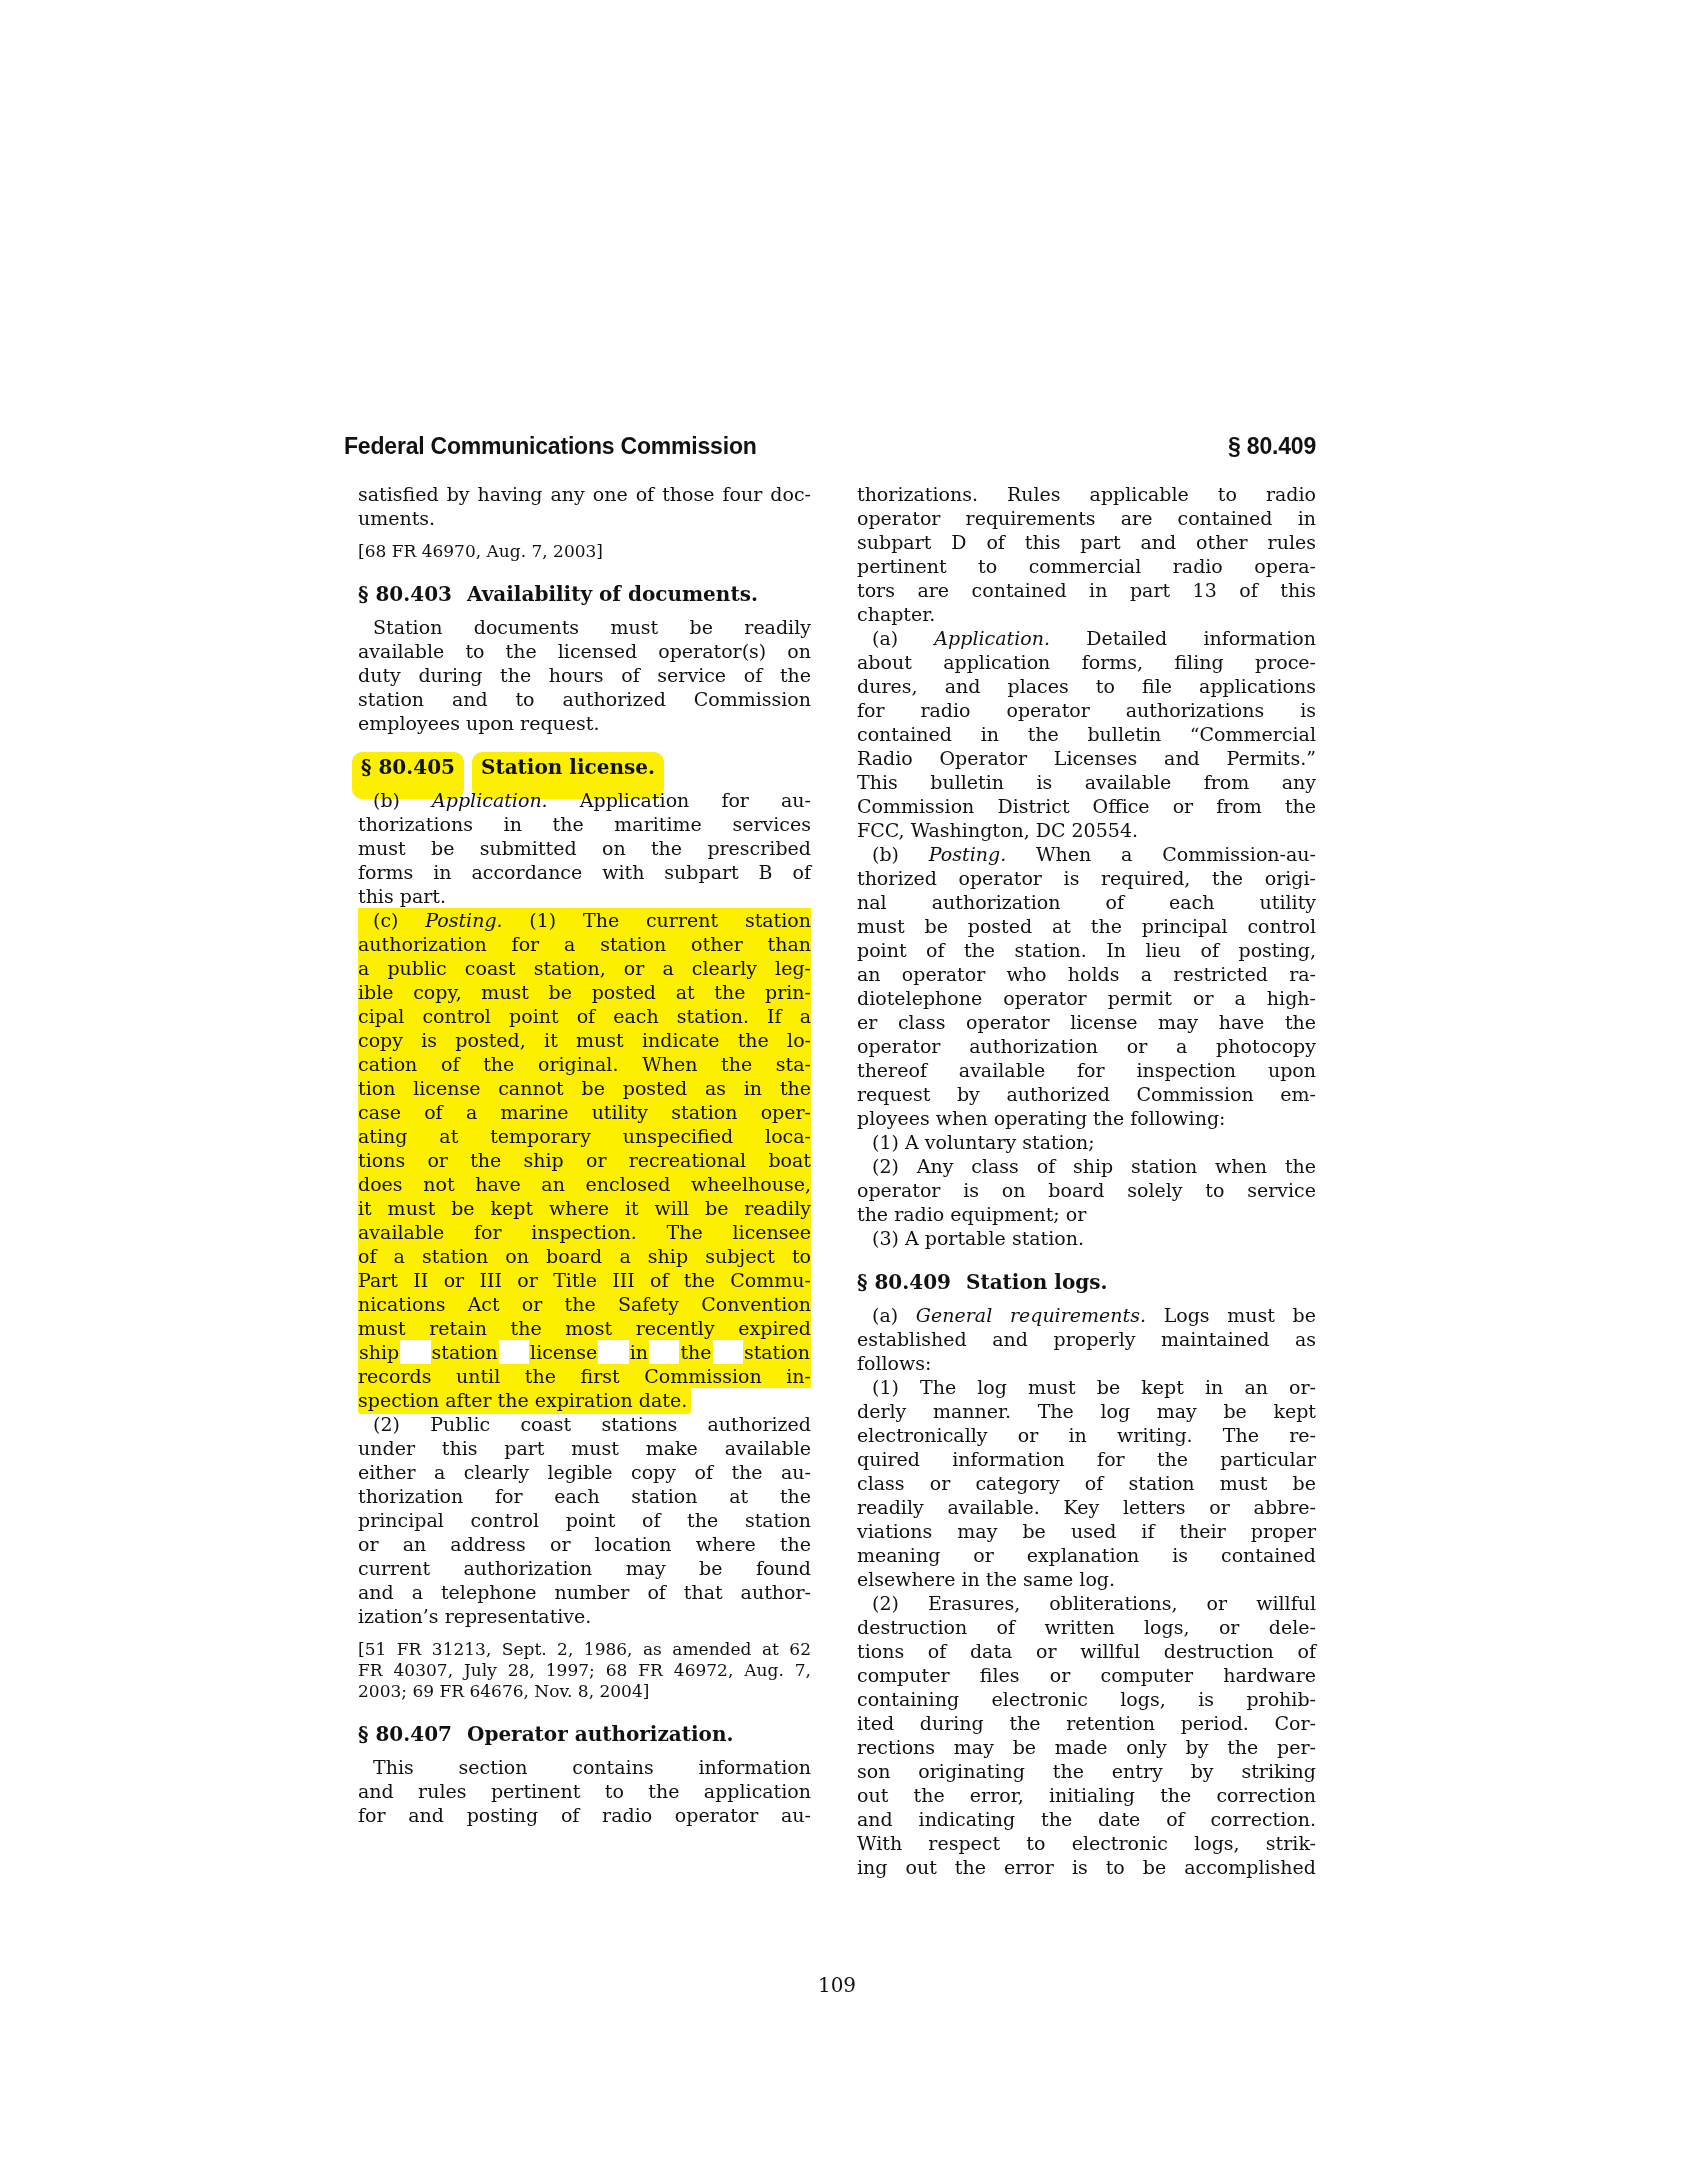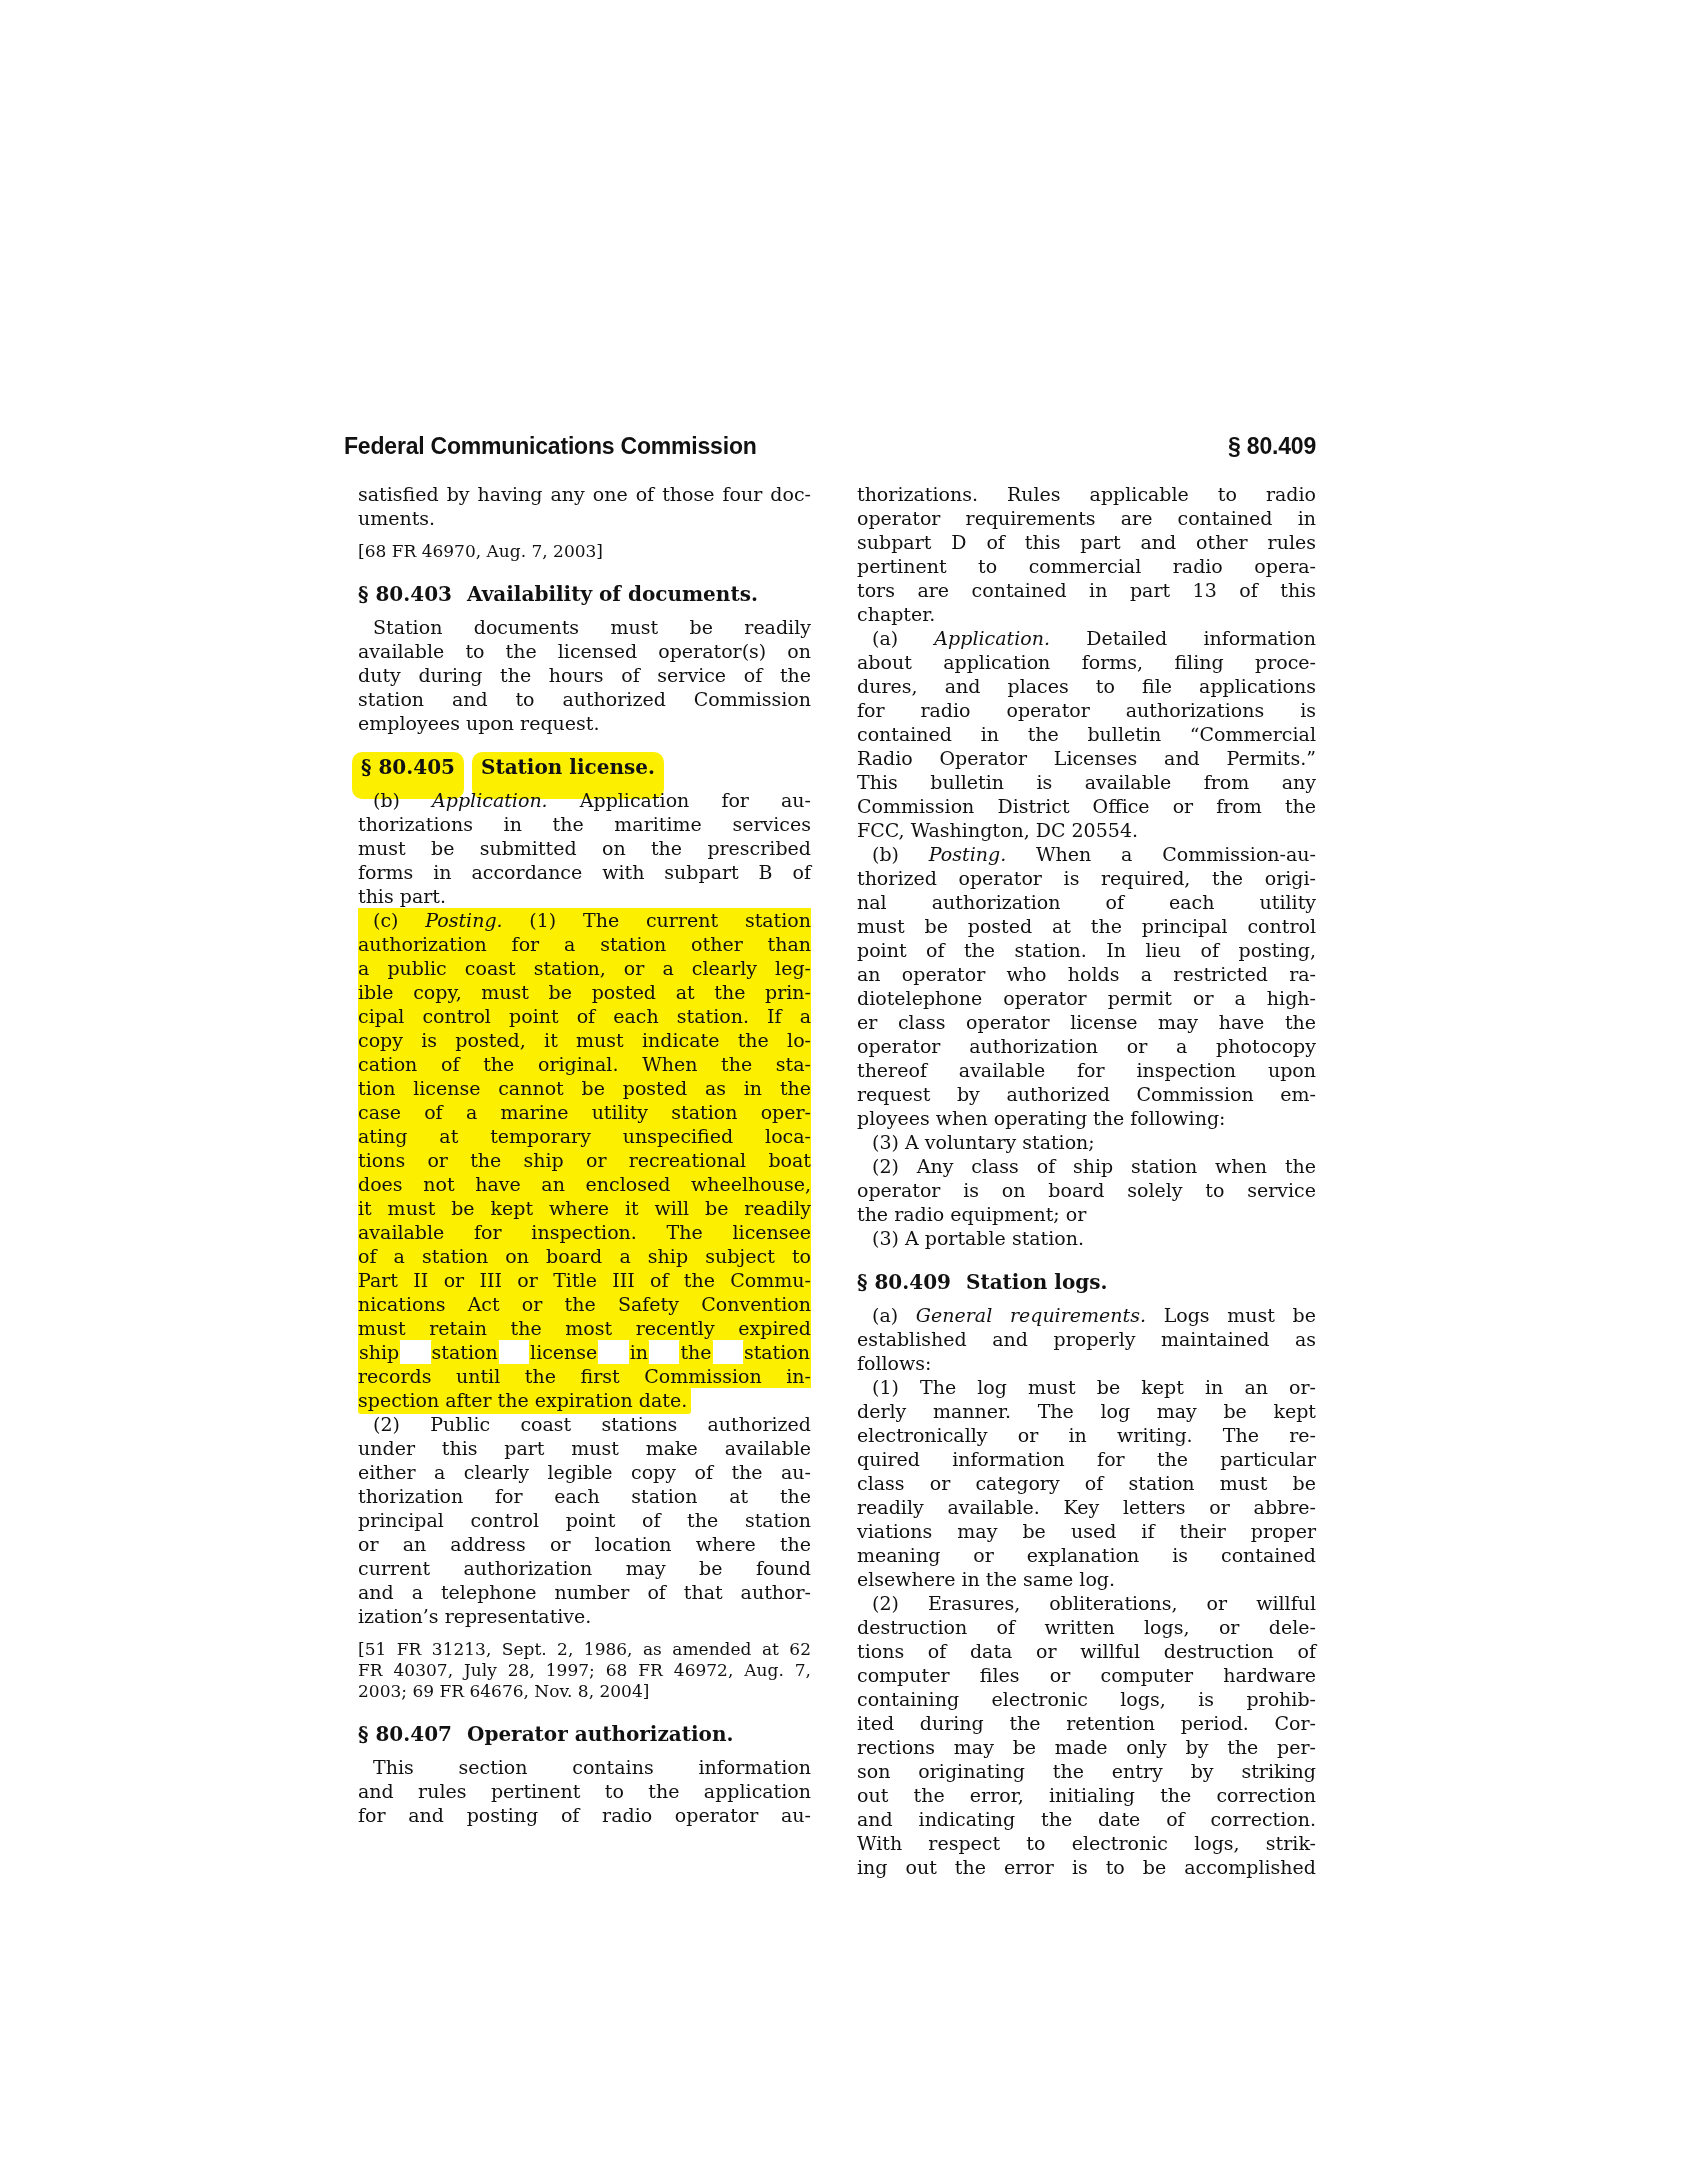--- a/index.html
+++ b/index.html
@@ -166,21 +166,21 @@
         <div class="line">point of the station. In lieu of posting,</div>
         <div class="line">an operator who holds a restricted ra-</div>
         <div class="line">diotelephone operator permit or a high-</div>
         <div class="line">er class operator license may have the</div>
         <div class="line">operator authorization or a photocopy</div>
         <div class="line">thereof available for inspection upon</div>
         <div class="line">request by authorized Commission em-</div>
         <div class="line last">ployees when operating the following:</div>
       </div>
       <div class="para">
-        <div class="line last indent">(3) A voluntary station;</div>
+        <div class="line last indent">(1) A voluntary station;</div>
       </div>
       <div class="para">
         <div class="line indent">(2) Any class of ship station when the</div>
         <div class="line">operator is on board solely to service</div>
         <div class="line last">the radio equipment; or</div>
       </div>
       <div class="para">
         <div class="line last indent">(3) A portable station.</div>
       </div>
       <div class="heading"><span class="num">§ 80.409</span><span class="title">Station logs.</span></div>
@@ -209,14 +209,15 @@
         <div class="line">ited during the retention period. Cor-</div>
         <div class="line">rections may be made only by the per-</div>
         <div class="line">son originating the entry by striking</div>
         <div class="line">out the error, initialing the correction</div>
         <div class="line">and indicating the date of correction.</div>
         <div class="line">With respect to electronic logs, strik-</div>
         <div class="line">ing out the error is to be accomplished</div>
       </div>
     </div>
 
+  <div class="page-number">109</div>
 </div>
 
 
 </body></html>

